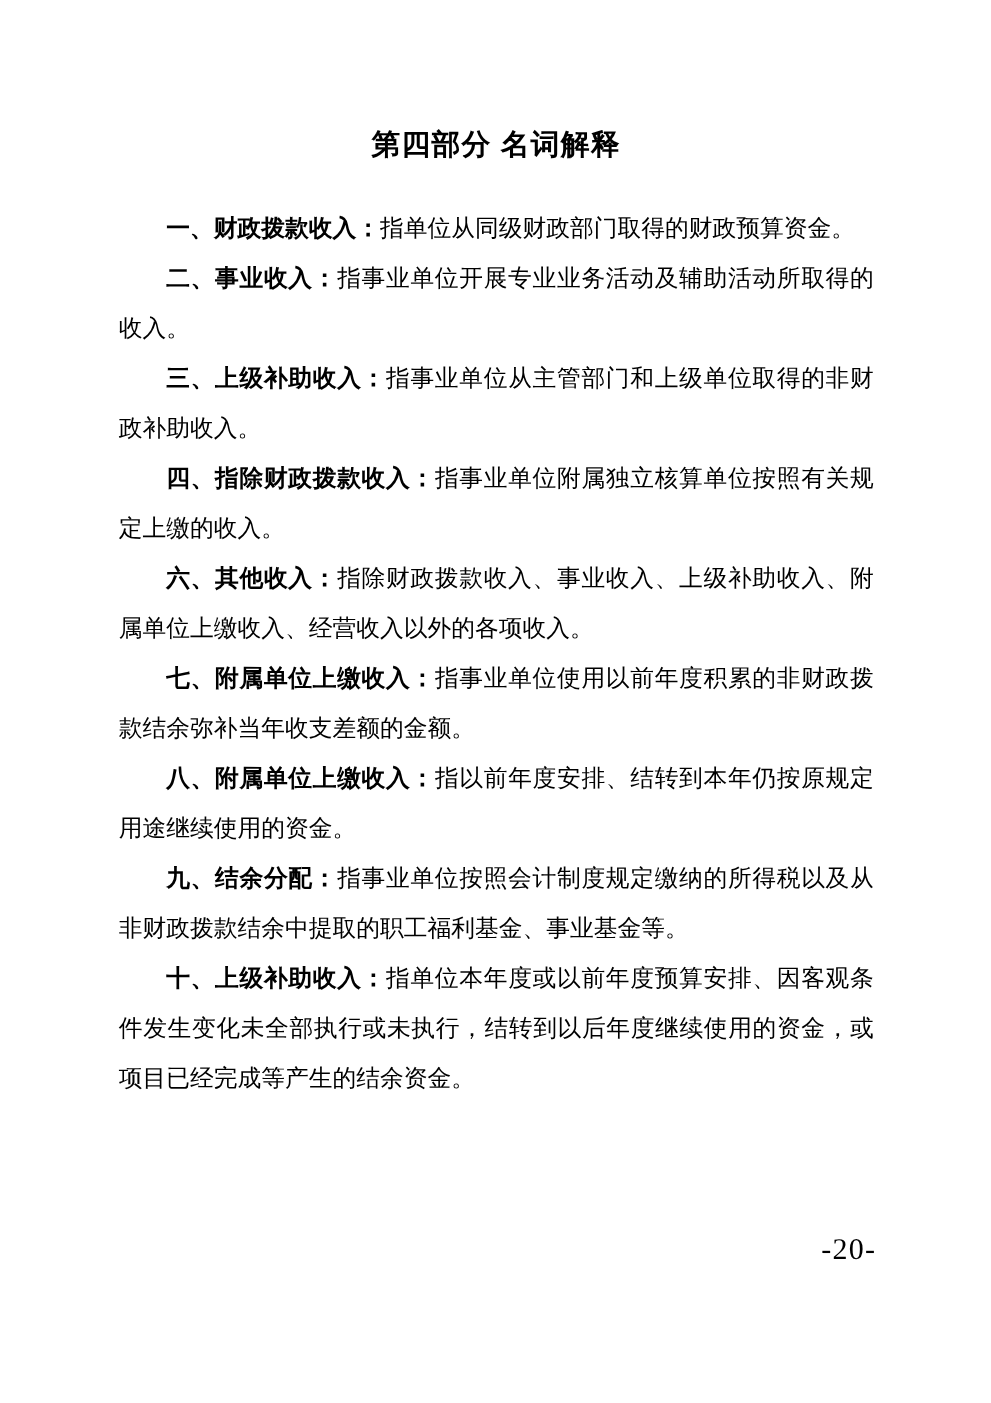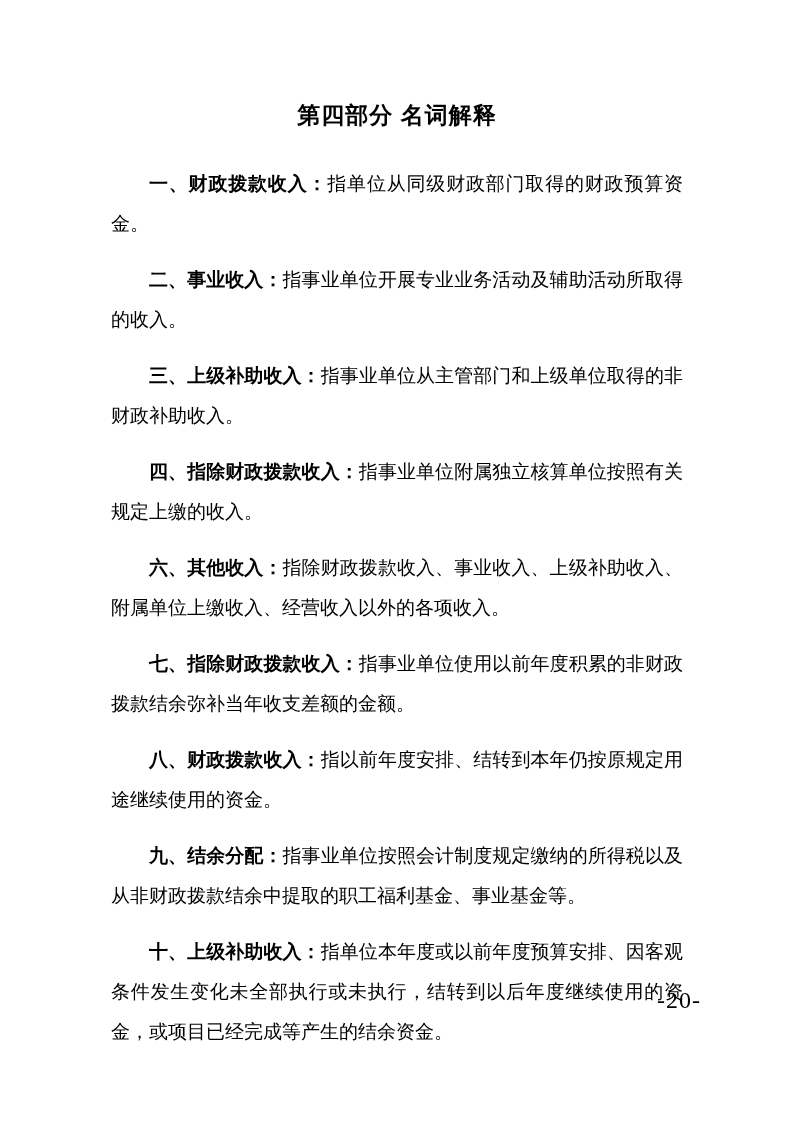--- a/index.html
+++ b/index.html
@@ -26,21 +26,21 @@
     font-size: 23px;
     line-height: 30px;
     letter-spacing: 1px;
   }
   .definitions {
     font-family: "Liberation Serif", "DejaVu Serif", serif;
     font-size: 19px;
     line-height: 40px;
   }
   .definition {
-    margin: 16px;
+    margin: 0;
     text-indent: 2em;
     text-align: justify;
     word-break: break-all;
   }
   .definition .term {
     font-weight: bold;
     font-family: "Liberation Sans", "DejaVu Sans", sans-serif;
   }
   .page-number {
     position: absolute;
@@ -62,23 +62,23 @@
 
   <p class="definition"><strong class="term">二、事业收入：</strong><span class="text">指事业单位开展专业业务活动及辅助活动所取得的收入。</span></p>
 
   <p class="definition"><strong class="term">三、上级补助收入：</strong><span class="text">指事业单位从主管部门和上级单位取得的非财政补助收入。</span></p>
 
   <p class="definition"><strong class="term">四、指除财政拨款收入：</strong><span class="text">指事业单位附属独立核算单位按照有关规定上缴的收入。</span></p>
 
 
   <p class="definition"><strong class="term">六、其他收入：</strong><span class="text">指除财政拨款收入、事业收入、上级补助收入、附属单位上缴收入、经营收入以外的各项收入。</span></p>
 
-  <p class="definition"><strong class="term">七、指除财政拨款收入：</strong><span class="text">指事业单位使用以前年度积累的非财政拨款结余弥补当年收支差额的金额。</span></p>
+  <p class="definition"><strong class="term">七、附属单位上缴收入：</strong><span class="text">指事业单位使用以前年度积累的非财政拨款结余弥补当年收支差额的金额。</span></p>
 
-  <p class="definition"><strong class="term">八、财政拨款收入：</strong><span class="text">指以前年度安排、结转到本年仍按原规定用途继续使用的资金。</span></p>
+  <p class="definition"><strong class="term">八、附属单位上缴收入：</strong><span class="text">指以前年度安排、结转到本年仍按原规定用途继续使用的资金。</span></p>
 
   <p class="definition"><strong class="term">九、结余分配：</strong><span class="text">指事业单位按照会计制度规定缴纳的所得税以及从非财政拨款结余中提取的职工福利基金、事业基金等。</span></p>
 
   <p class="definition"><strong class="term">十、上级补助收入：</strong><span class="text">指单位本年度或以前年度预算安排、因客观条件发生变化未全部执行或未执行，结转到以后年度继续使用的资金，或项目已经完成等产生的结余资金。</span></p>
 </div>
 
   <div class="page-number">-20-</div>
 </div>
 
 </body></html>

